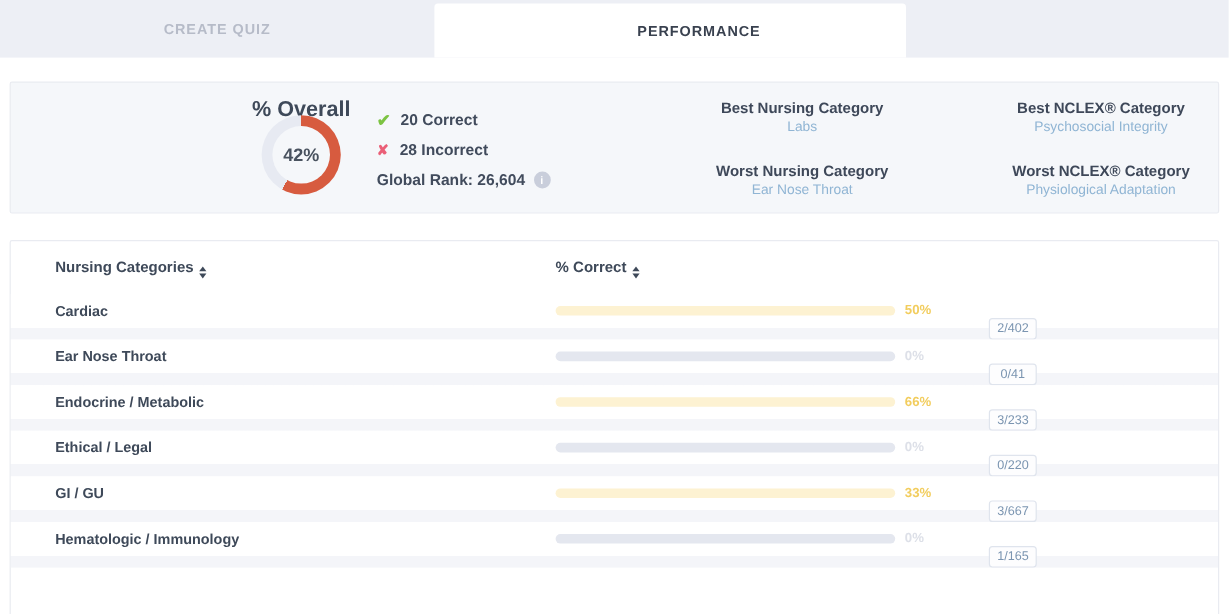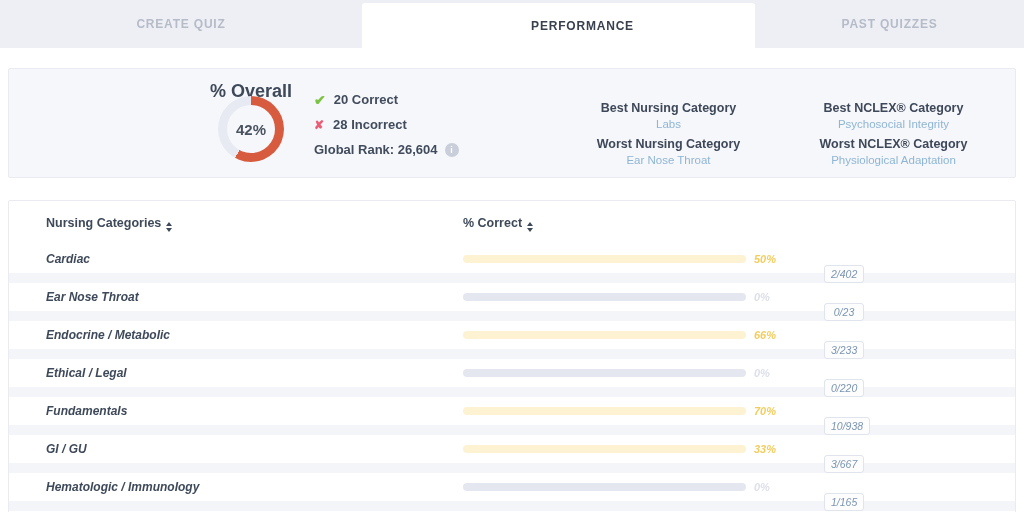--- a/index.html
+++ b/index.html
@@ -30,42 +30,42 @@
     justify-content:center; font-size:15px; font-weight:bold; color:#49525f; }
   .quickstats { position:absolute; left:305px; top:18px; }
   .qrow { display:flex; align-items:center; height:25px; font-size:13px;
     font-weight:bold; color:#414b5c; }
   .tick { color:#7cc342; font-size:14px; margin-right:8px; font-weight:bold; }
   .cross { color:#ea5f77; font-size:12px; margin-right:9px; font-weight:bold; }
   .info { display:inline-flex; width:14px; height:14px; border-radius:50%;
     background:#c9cedb; color:#fff; font-size:9px; font-weight:bold;
     align-items:center; justify-content:center; margin-left:7px;
     font-style:normal; cursor:pointer; }
-  .highlights { position:absolute; left:552px; top:32px; width:450px;
-    display:grid; grid-template-columns:215px 235px; row-gap:7px; }
+  .highlights { position:absolute; left:552px; top:14px; width:450px;
+    display:grid; grid-template-columns:215px 235px; row-gap:7px;gap:24px; }
   .hl { text-align:center; }
   .hl-label { font-size:12.5px; font-weight:bold; color:#3e4859; }
   .hl-value { font-size:11.5px; color:#90b5d4; margin-top:3px; cursor:pointer; }
 
   
   .card { position:absolute; left:8px; right:8px; top:200px; height:320px;
     background:#fff; border:1px solid #e9ebf1; border-radius:2px; }
   .thead { position:relative; height:44px; }
   .th { position:absolute; top:0; line-height:44px; font-size:12.5px;
     font-weight:bold; color:#3e4959; cursor:pointer; white-space:nowrap; }
   .th.c1 { left:37px; } .th.c2 { left:454px; } .th.c3 { left:815px; }
   .sort { display:inline-flex; flex-direction:column; gap:2px; margin-left:5px;
     vertical-align:1px; }
   .sort i { width:0; height:0; border-left:3.5px solid transparent;
     border-right:3.5px solid transparent; display:block; }
   .sort .up   { border-bottom:4px solid #3e4959; }
   .sort .down { border-top:4px solid #3e4959; }
 
   .trow { position:relative; height:38px;
-    background:linear-gradient(#ffffff 28px, #f4f5f9 28px);font-style:italic; }
+    background:linear-gradient(#ffffff 28px, #f4f5f9 28px); }
   .cat { position:absolute; left:37px; top:0; line-height:28px; font-size:12px;
     font-weight:bold; color:#3e4959; white-space:nowrap; }
   .track { position:absolute; left:454px; top:10px; width:283px; height:8px;
     border-radius:4px; background:#fdf2d2; overflow:hidden; }
   .fill { height:100%; border-radius:4px; background:#fad46c; }
   .pct { position:absolute; left:745px; top:0; line-height:28px; font-size:11px;
     font-weight:bold; color:#f2cd5e; }
   .trow.zero .track { background:#e4e7ef; }
   .trow.zero .pct { color:#dde0e8; }
   .badge { position:absolute; left:815px; top:4px; min-width:40px;
@@ -73,21 +73,20 @@
     background:#fdfdfe; border:1px solid #dfe4ed; border-radius:3px;margin-top:16px; }
 </style>
 </head>
 <body>
 
 <div class="tabbar">
   <div class="tab t0">CREATE QUIZ</div>
 
   <div class="tab t1 active">PERFORMANCE</div>
 
-  <div class="tab t2">PAST QUIZZES</div>
 </div>
 
 <div class="panel">
   <div class="overall-title">% Overall</div>
 
   <div class="donut">
     <div class="donut-hole">
       <span>42%</span>
     </div>
   </div>
@@ -150,49 +149,41 @@
     <span class="pct">50%</span>
     <span class="badge">2/402</span>
   </div>
 
   <div class="trow zero">
     <span class="cat">Ear Nose Throat</span>
     <span class="track">
       
     </span>
     <span class="pct">0%</span>
-    <span class="badge">0/23</span>
+    <span class="badge">0/41</span>
   </div>
 
   <div class="trow">
     <span class="cat">Endocrine / Metabolic</span>
     <span class="track">
       <span class="fill" style="width: 66%;"></span>
     </span>
     <span class="pct">66%</span>
     <span class="badge">3/233</span>
   </div>
 
   <div class="trow zero">
     <span class="cat">Ethical / Legal</span>
     <span class="track">
       
     </span>
     <span class="pct">0%</span>
     <span class="badge">0/220</span>
   </div>
 
-  <div class="trow">
-    <span class="cat">Fundamentals</span>
-    <span class="track">
-      <span class="fill" style="width: 70%;"></span>
-    </span>
-    <span class="pct">70%</span>
-    <span class="badge">10/938</span>
-  </div>
 
   <div class="trow">
     <span class="cat">GI / GU</span>
     <span class="track">
       <span class="fill" style="width: 33%;"></span>
     </span>
     <span class="pct">33%</span>
     <span class="badge">3/667</span>
   </div>
 

